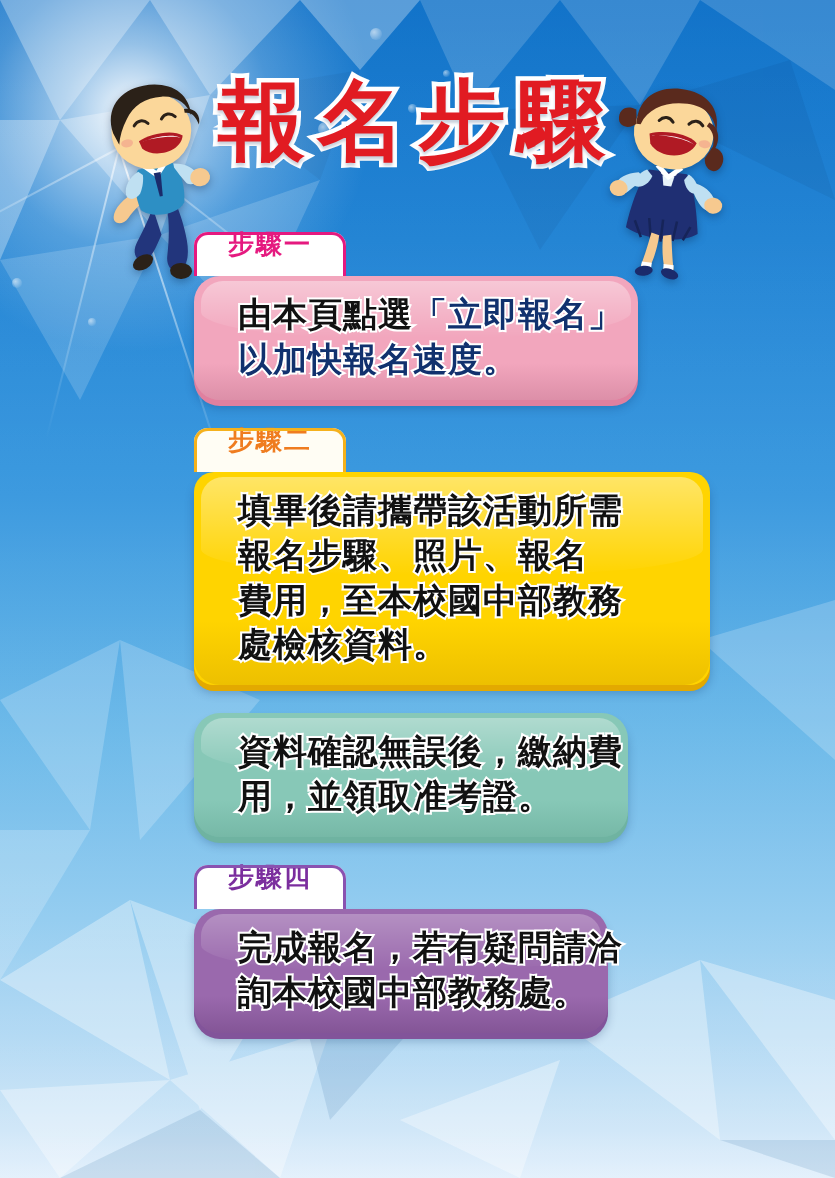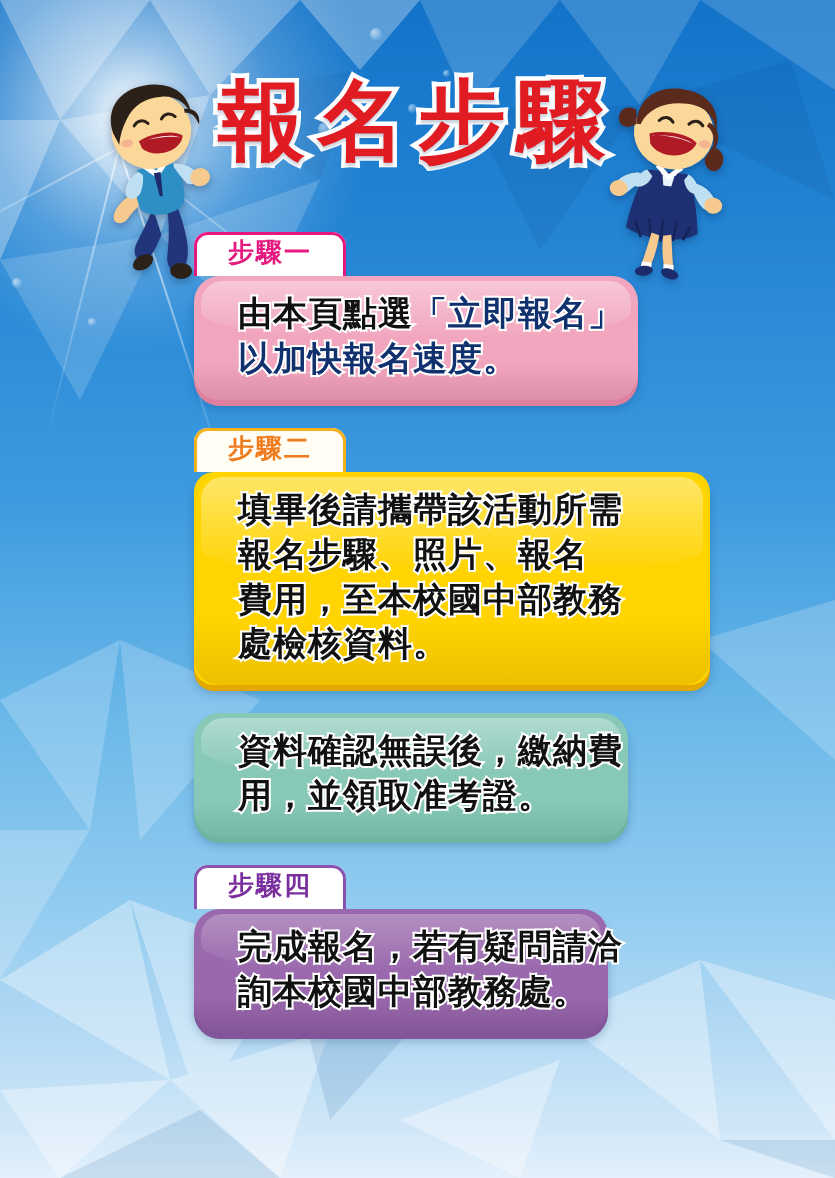--- a/index.html
+++ b/index.html
@@ -40,21 +40,21 @@
   .mascot svg{display:block;filter:drop-shadow(0 3px 4px rgba(0,30,70,.35));}
 
   
   .steps{position:absolute;left:0;top:232px;width:835px;}
   .step{position:relative;margin:0 0 0 0;}
   .tab{
     position:relative;z-index:3;
     margin-left:194px;width:152px;height:44px;box-sizing:border-box;
     background:#ffffff;
     border-radius:14px 14px 0 0;
-    display:flex;align-items:center;justify-content:center;
+    display:flex;align-items:flex-start;justify-content:center;
     padding-bottom:2px;
   }
   .tab::after{
     content:"";position:absolute;inset:0;border-radius:14px 14px 0 0;
     border:3px solid var(--tabline);border-bottom:none;pointer-events:none;
   }
   .tab-label{
     font-size:26px;font-weight:bold;letter-spacing:2px;line-height:1;
     color:var(--tabtext);
     transform:translateY(-1px);
@@ -72,21 +72,21 @@
     border-radius:22px 22px 40% 40%/22px 22px 26px 26px;
     background:linear-gradient(180deg,var(--boxlight),rgba(255,255,255,0));
     pointer-events:none;
   }
   .body-box::after{
     content:"";position:absolute;left:0;right:0;bottom:0;height:30%;
     border-radius:0 0 26px 26px;
     background:linear-gradient(180deg,rgba(0,0,0,0),var(--boxshade));
     pointer-events:none;
   }
-  .body-text{position:relative;z-index:4;font-family:Liberation Serif, serif;}
+  .body-text{position:relative;z-index:4;}
   .body-text .ln{
     display:block;
     font-size:34px;font-weight:bold;line-height:1.32;letter-spacing:1px;
     color:#111111;
     -webkit-text-stroke:4px #ffffff;paint-order:stroke fill;
     white-space:nowrap;
   }
   .body-text .ln.navy{color:#11316e;}
   .em-navy{color:#11316e;}
 

